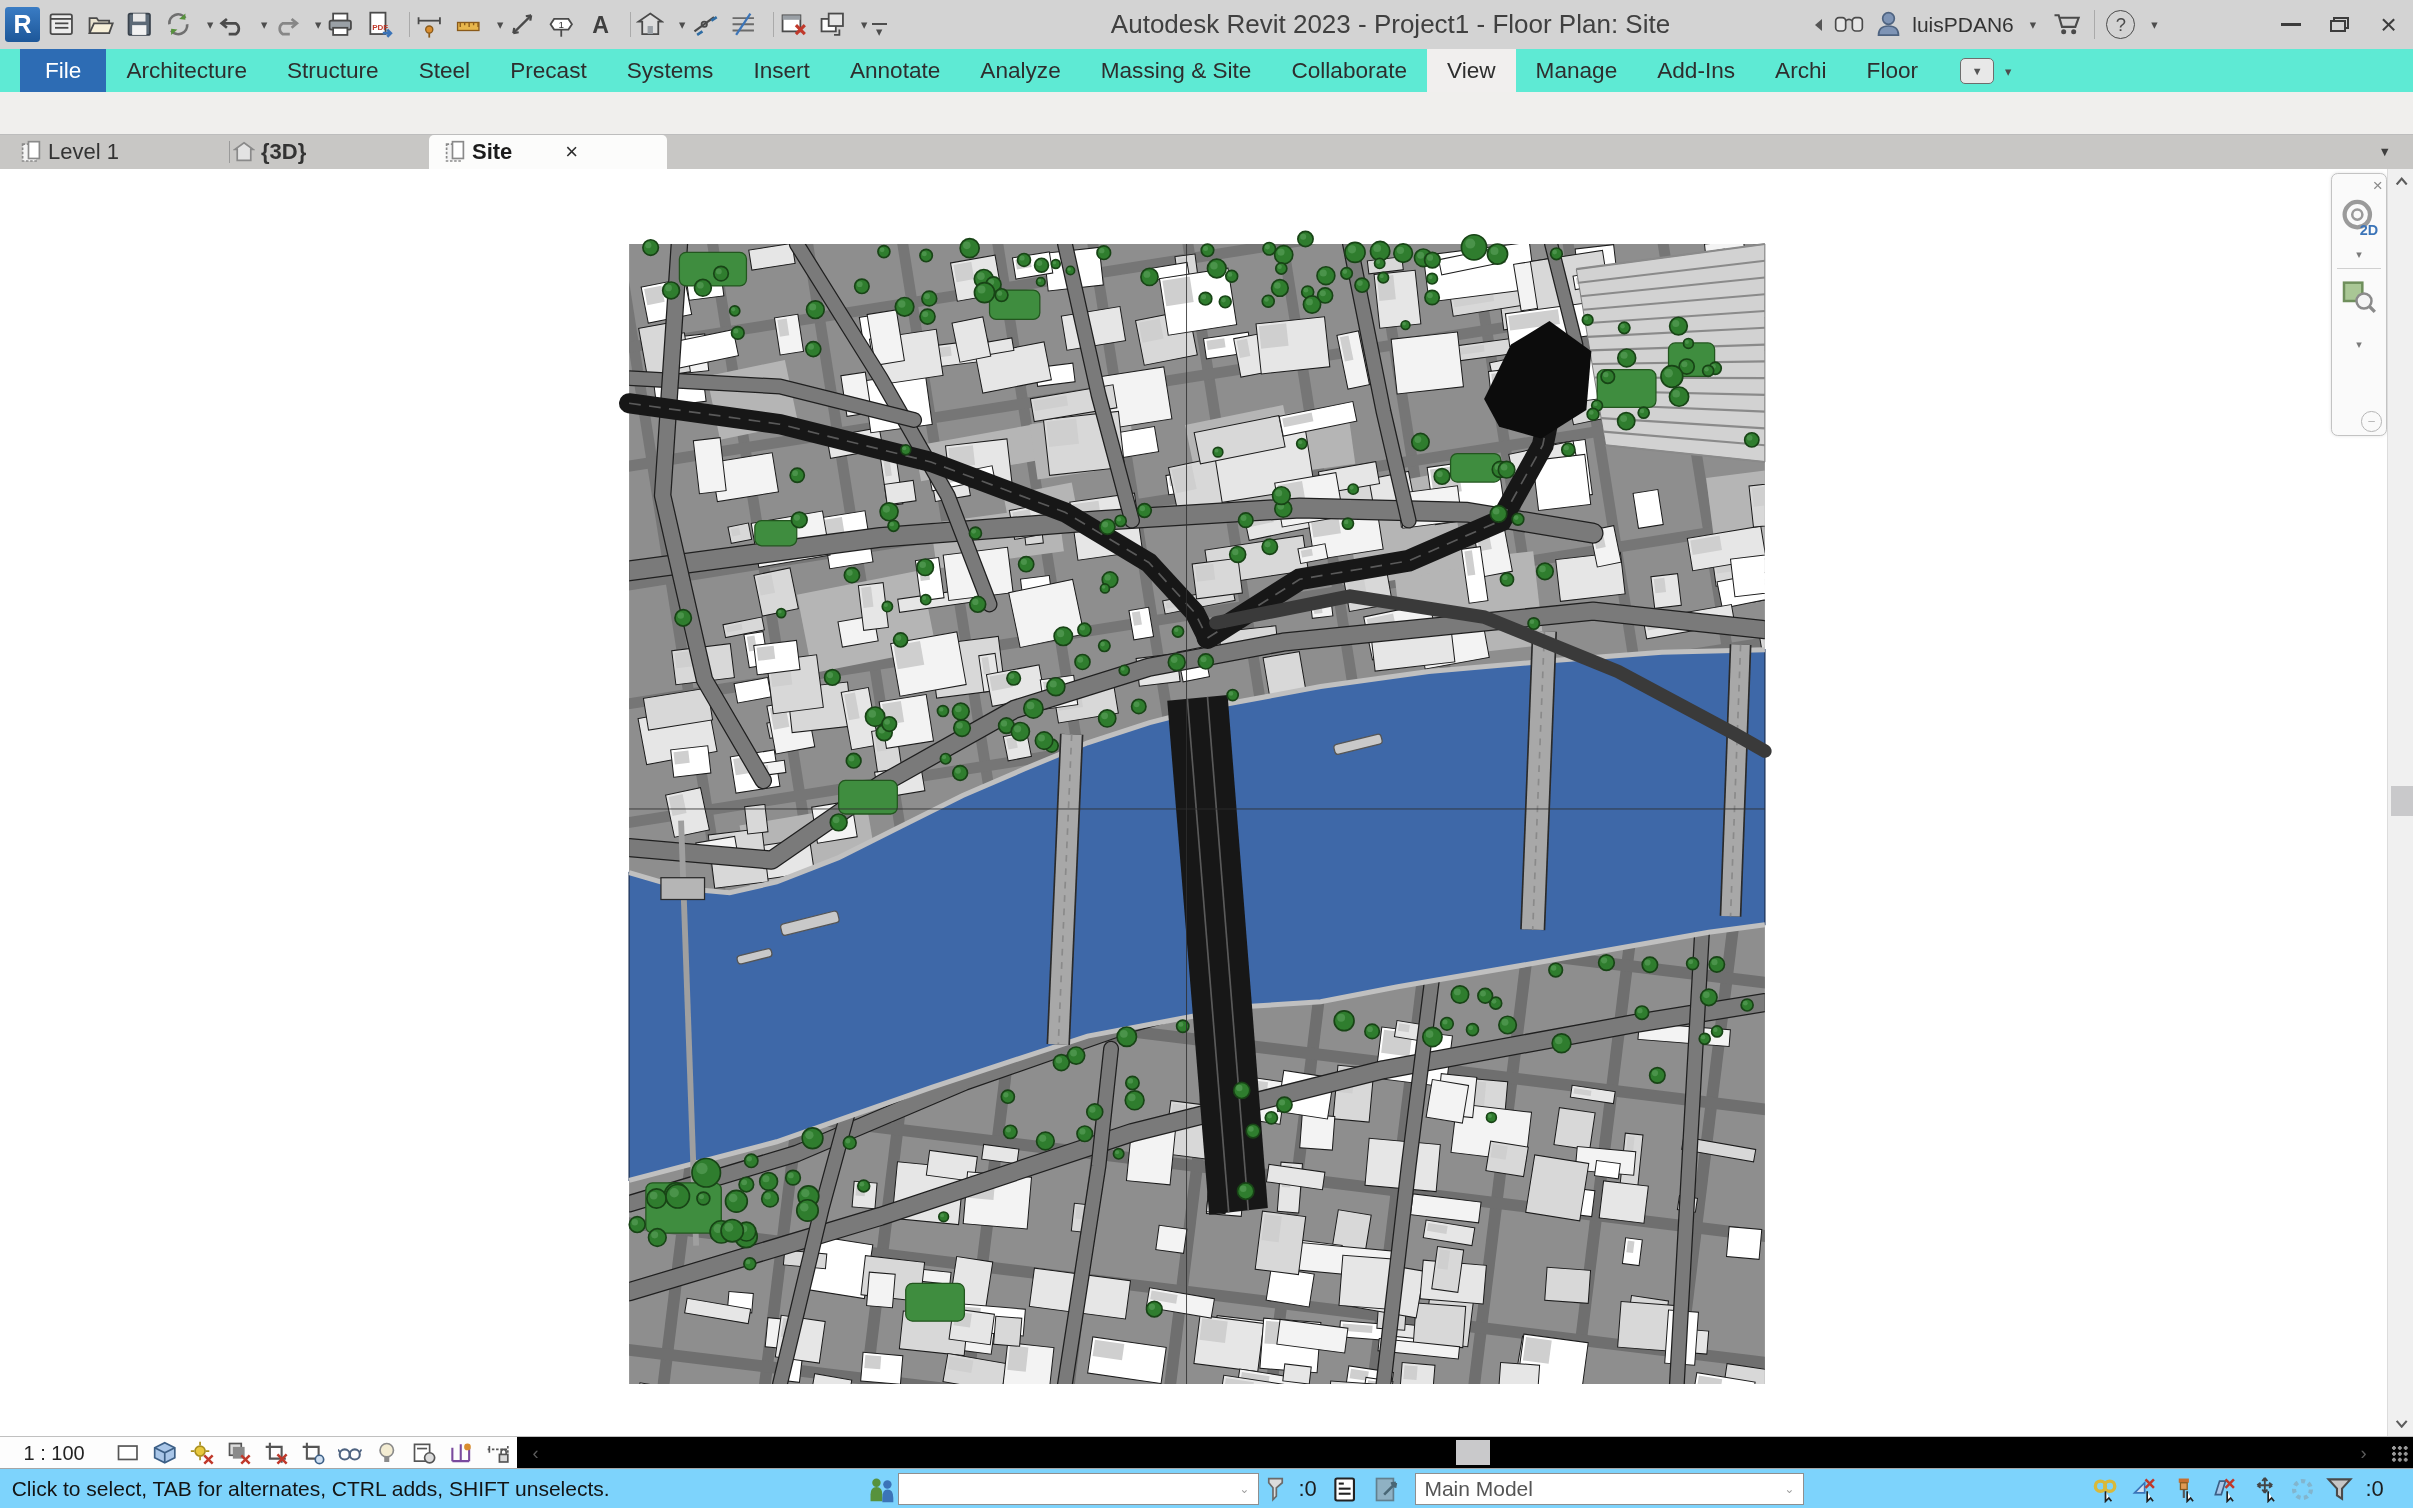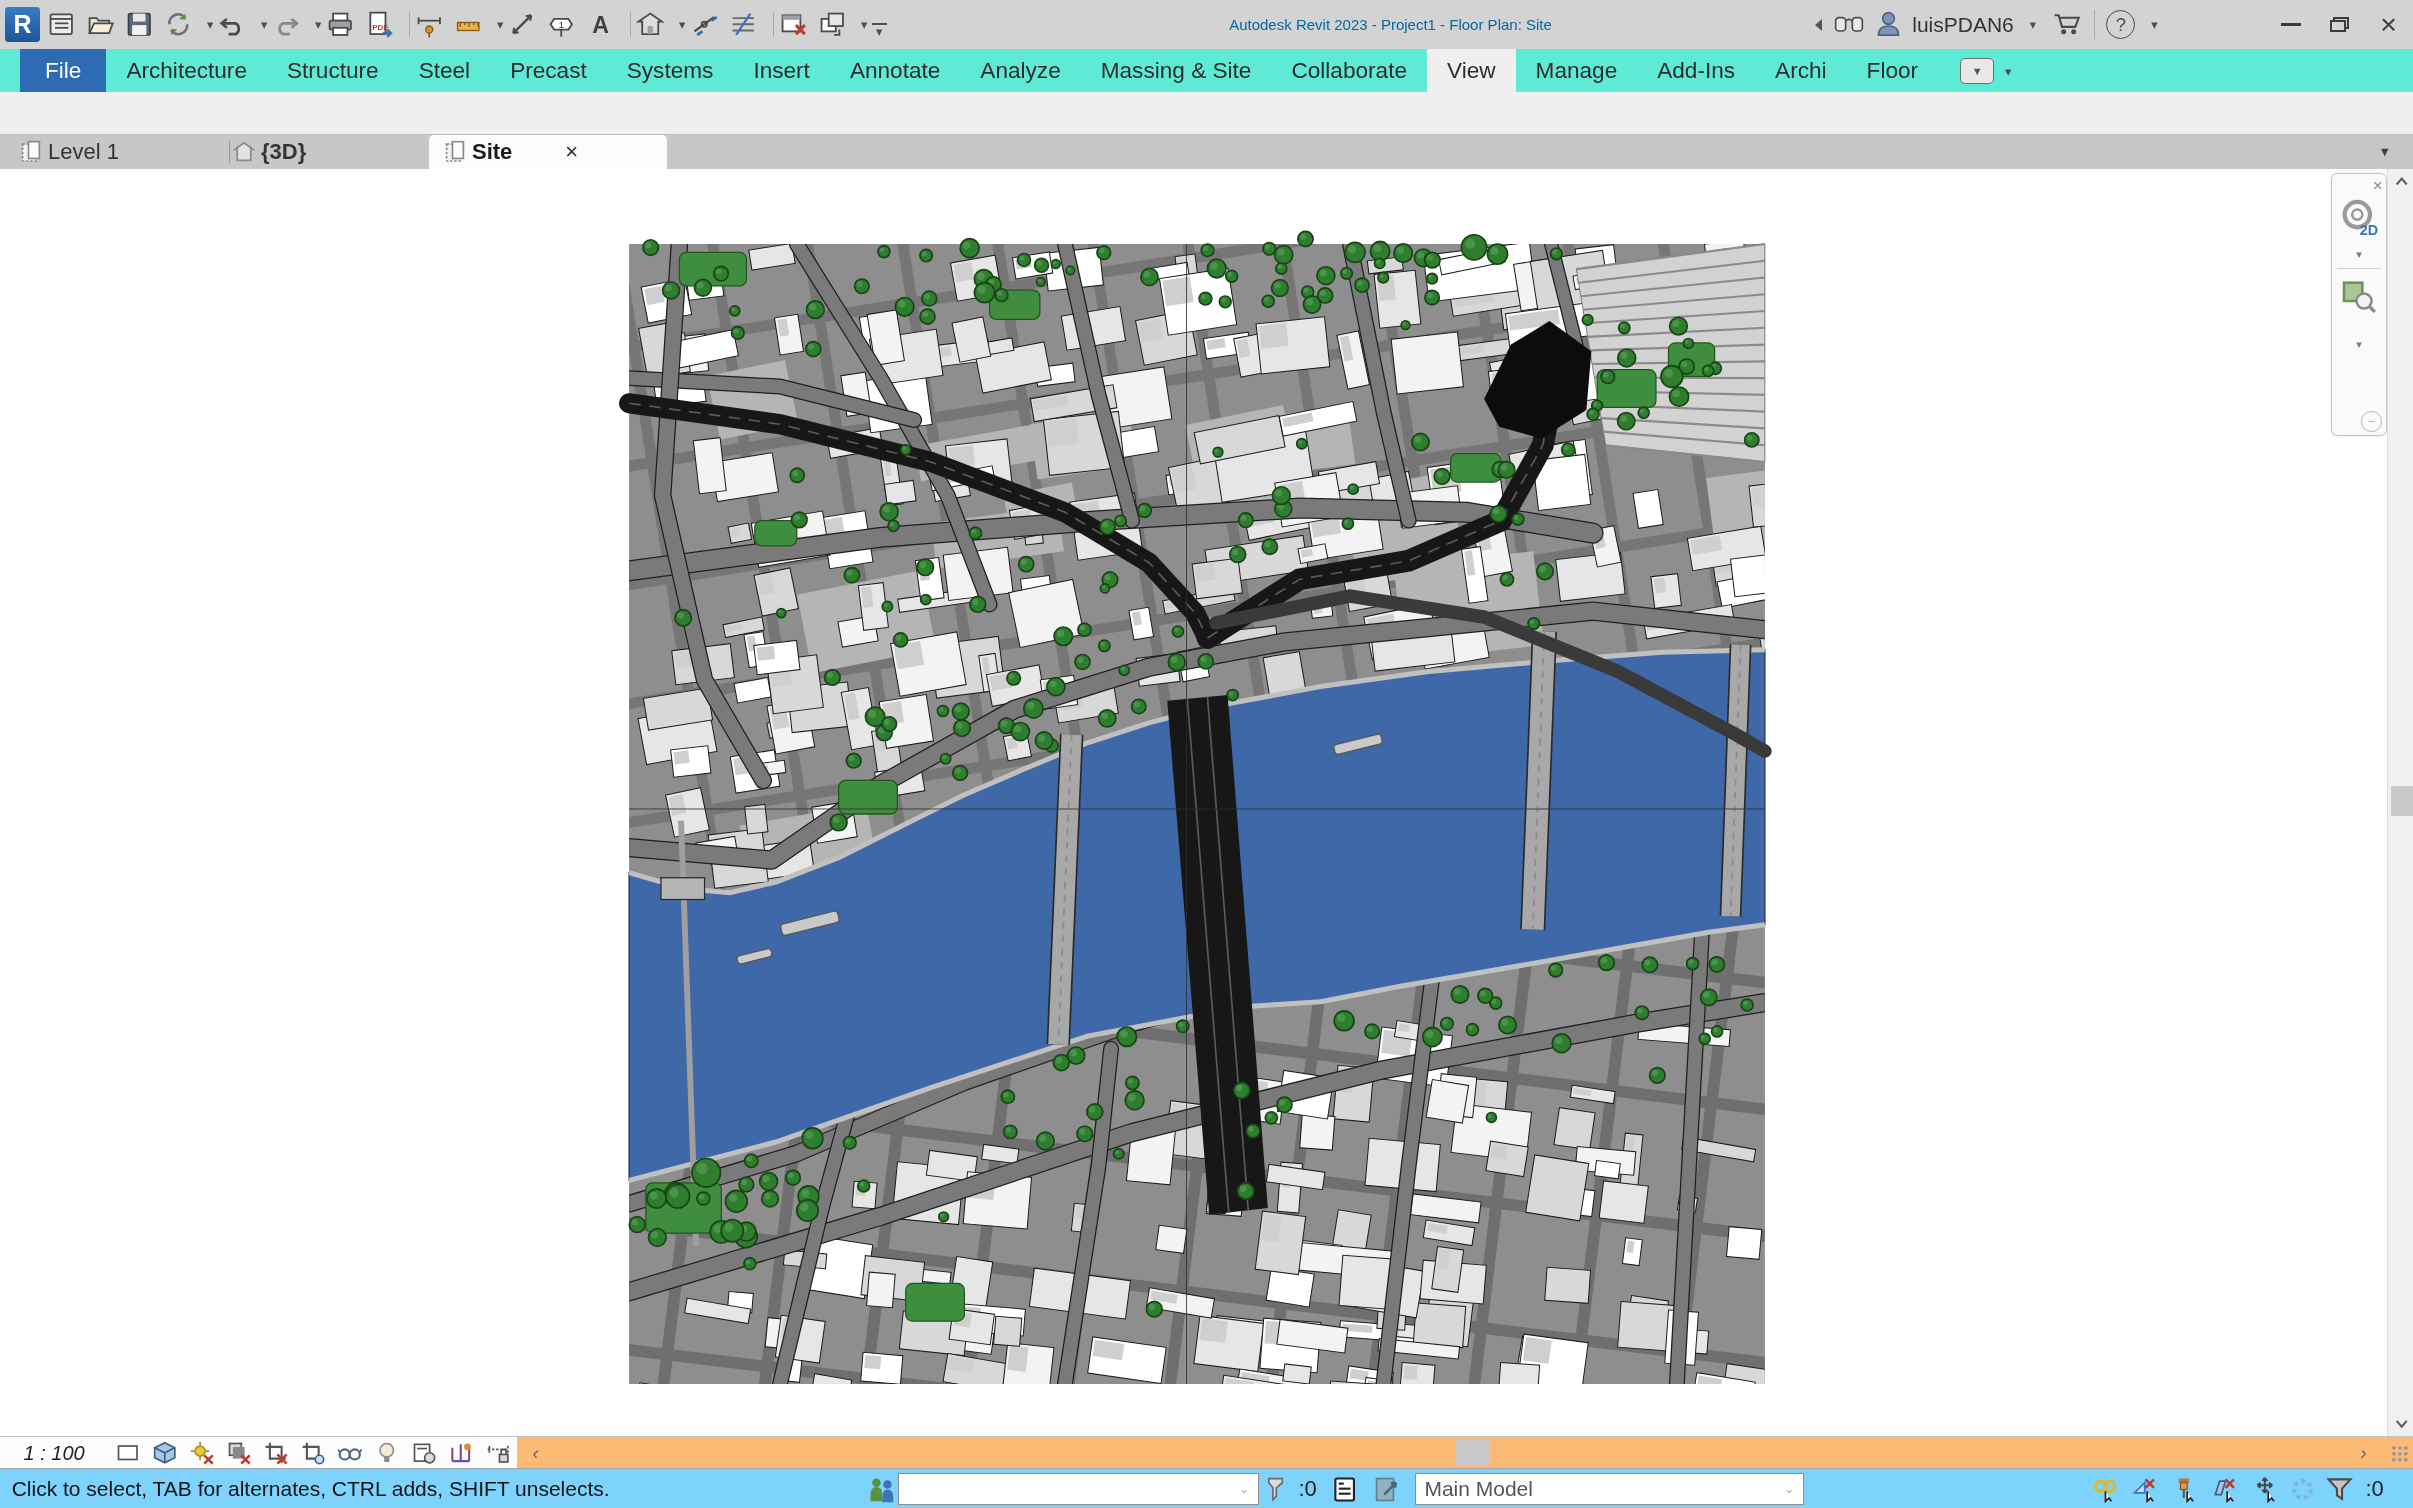--- a/index.html
+++ b/index.html
@@ -12,21 +12,21 @@
   .rlogo{width:35px;height:35px;background:linear-gradient(180deg,#3a7cc4,#1d5799);
          color:#fff;font-weight:bold;font-size:25px;display:flex;align-items:center;
          justify-content:center;border-radius:3.4px;margin-right:6.7px;}
   .qi{width:39px;height:39px;display:flex;align-items:center;justify-content:flex-start;}
   .qi svg{width:28.5px;height:28.5px;}
   .caret{width:15px;height:39px;display:flex;align-items:center;justify-content:center;
          color:#4d4d4d;font-size:12.6px;}
   .vsep{width:11px;height:28.5px;display:flex;align-items:center;justify-content:center;}
   .vsep i{display:block;width:0.8px;height:25px;background:#aaa;}
   .title-text{position:absolute;left:1089px;top:0;width:603px;height:49px;line-height:49px;
-         text-align:center;font-size:15px;color:#0369a1;white-space:nowrap;}
+         text-align:center;font-size:26px;color:#404040;white-space:nowrap;}
   .tb-right{position:absolute;right:251px;top:0;height:49px;display:flex;align-items:center;gap:11.7px;}
   .tb-right .txt{font-size:21px;color:#333;}
   .win-ctrls{position:absolute;right:0;top:0;height:49px;display:flex;}
   .wbtn{width:49px;height:49px;display:flex;align-items:center;justify-content:center;color:#3c3c3c;}
   .min-glyph{width:20px;height:3.4px;background:#3c3c3c;}
   .restore-glyph{position:relative;width:18.4px;height:15px;}
   .restore-glyph i{position:absolute;border:2.5px solid #3c3c3c;display:block;}
   .restore-glyph i.b{left:0;bottom:0;width:11.7px;height:8.4px;background:#d3d3d3;}
   .restore-glyph i.f{right:0;top:0;width:11.7px;height:8.4px;}
   .close-glyph{font-size:28.5px;line-height:28.5px;color:#3c3c3c;}
@@ -61,22 +61,22 @@
   .nav-divider{position:absolute;left:5px;width:44px;height:0.8px;background:#d0d0d0;}
   .nminus{position:absolute;right:4.2px;bottom:3.4px;width:18.4px;height:18.4px;border:1.7px solid #b5b5b5;
         border-radius:50%;color:#b5b5b5;display:flex;align-items:center;justify-content:center;
         font-size:13.4px;line-height:13.4px;}
   
   .vscroll{position:absolute;left:2387px;top:169px;width:27px;height:1267px;background:#f0f0f0;
         border-left:0.8px solid #dcdcdc;}
   .vscroll .arrow{position:absolute;left:0;width:27px;height:23.5px;display:flex;align-items:center;
         justify-content:center;color:#6a6a6a;}
   .vthumb{position:absolute;left:2.5px;top:617px;width:22px;height:30px;background:#c9c9cb;}
-  .bottom-strip{position:absolute;left:0;top:1436px;width:2413px;height:32px;background:#fdba74;
-        border-top:0.8px solid #c0c0c0;font-style:italic;}
+  .bottom-strip{position:absolute;left:0;top:1436px;width:2413px;height:32px;background:#000000;
+        border-top:0.8px solid #c0c0c0;}
   .vcb{position:absolute;left:0;top:0;height:32px;display:flex;align-items:center;background:#fdfdfd;padding-left:23.5px;}
   .scale-btn{font-size:20px;color:#222;margin-right:25px;white-space:nowrap;}
   .vcb-icon{width:37px;height:30px;display:flex;align-items:center;justify-content:center;}
   .vcb-icon svg{width:23.5px;height:23.5px;}
   .hs-arrow{position:absolute;top:0;width:25px;height:32px;display:flex;align-items:center;
         justify-content:center;color:#5c5c5c;font-size:18.4px;}
   .hthumb{position:absolute;left:1456px;top:3.4px;width:34px;height:25px;background:#c9c9cb;}
   .grip{position:absolute;right:5px;top:8.4px;width:17px;height:17px;
         background-image:radial-gradient(#9a9a9a 1.7px, transparent 2.1px);
         background-size:5.9px 5.9px;}

